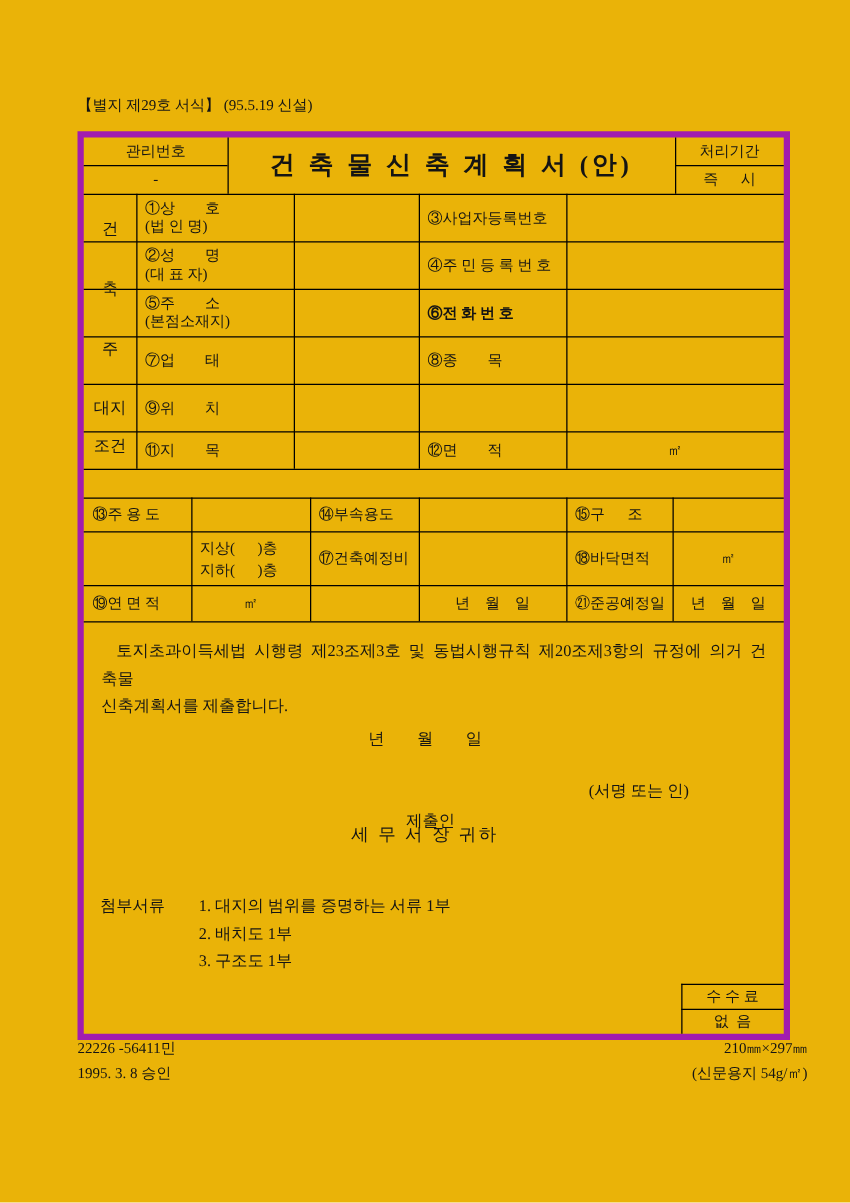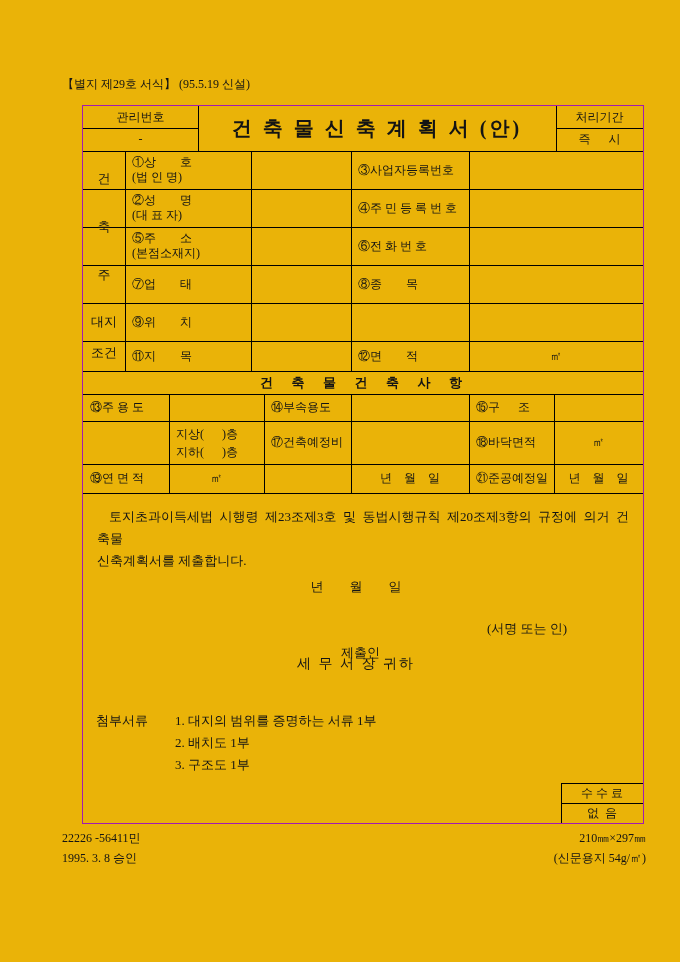--- a/index.html
+++ b/index.html
@@ -1,18 +1,18 @@
 <!DOCTYPE html>
 <html><head>
 <meta charset="utf-8">
 <style>
   html,body{margin:0;padding:0;background:#ffffff;}
   .page{position:relative;width:680px;height:962px;background:#eab308;
         font-family:"Liberation Serif","DejaVu Serif",serif;color:#141414;padding-left:24px;}
-  .form{position:absolute;left:62px;top:105px;width:560px;height:717px;border:1px solid #a21caf;margin-left:20px;}
+  .form{position:absolute;left:62px;top:105px;width:560px;height:717px;border:5px solid #a21caf;}
   .hl{position:absolute;height:1px;background:#000;}
   .vl{position:absolute;width:1px;background:#000;}
   .cell{position:absolute;display:flex;align-items:center;font-size:12px;
         white-space:pre-wrap;line-height:15px;}
   .c{justify-content:center;text-align:center;}
   .l{padding-left:7px;}
   .title{font-weight:bold;font-size:20px;letter-spacing:3px;}
   .vgroup{justify-content:center;text-align:center;font-size:13px;}
   .sect{font-size:13px;letter-spacing:4px;font-weight:bold;}
   .para{position:absolute;font-size:13px;line-height:22px;white-space:pre-wrap;text-indent:12px;}
@@ -76,38 +76,37 @@
 
     <div class="cell l" style="left:42px;top:83px;width:126px;height:38px;">②성        명
 (대 표 자)</div>
     <div class="cell" style="left:168px;top:83px;width:100px;height:38px;"></div>
     <div class="cell l" style="left:268px;top:83px;width:118px;height:38px;">④주 민 등 록 번 호</div>
     <div class="cell" style="left:386px;top:83px;width:174px;height:38px;"></div>
 
     <div class="cell l" style="left:42px;top:121px;width:126px;height:38px;">⑤주        소
 (본점소재지)</div>
     <div class="cell" style="left:168px;top:121px;width:100px;height:38px;"></div>
-    <div class="cell l" style="left:268px;top:121px;width:118px;height:38px;">⑥전 화 번 호</div>
+    <div class="cell l" style="left:268px;top:121px;width:118px;height:38px;font-weight:bold;">⑥전 화 번 호</div>
     <div class="cell" style="left:386px;top:121px;width:174px;height:38px;"></div>
 
     <div class="cell l" style="left:42px;top:159px;width:126px;height:38px;">⑦업        태</div>
     <div class="cell" style="left:168px;top:159px;width:100px;height:38px;"></div>
     <div class="cell l" style="left:268px;top:159px;width:118px;height:38px;">⑧종        목</div>
     <div class="cell" style="left:386px;top:159px;width:174px;height:38px;"></div>
 
     <div class="cell l" style="left:42px;top:197px;width:126px;height:38px;">⑨위        치</div>
     <div class="cell" style="left:168px;top:197px;width:100px;height:38px;"></div>
     <div class="cell" style="left:386px;top:197px;width:174px;height:38px;"></div>
 
     <div class="cell l" style="left:42px;top:235px;width:126px;height:30px;">⑪지        목</div>
     <div class="cell" style="left:168px;top:235px;width:100px;height:30px;"></div>
     <div class="cell l" style="left:268px;top:235px;width:118px;height:30px;">⑫면        적</div>
     <div class="cell c" style="left:386px;top:235px;width:174px;height:30px;">㎡</div>
 
-    <div class="cell c sect" style="left:0;top:265px;width:560px;height:23px;">건  축  물  건  축  사  항</div>
 
     <div class="cell l" style="left:0;top:288px;width:86px;height:27px;">⑬주 용 도</div>
     <div class="cell" style="left:86px;top:288px;width:95px;height:27px;"></div>
     <div class="cell l" style="left:181px;top:288px;width:87px;height:27px;">⑭부속용도</div>
     <div class="cell" style="left:268px;top:288px;width:118px;height:27px;"></div>
     <div class="cell l" style="left:386px;top:288px;width:85px;height:27px;">⑮구      조</div>
     <div class="cell" style="left:471px;top:288px;width:89px;height:27px;"></div>
 
     <div class="cell l" style="left:86px;top:315px;width:95px;height:43px;line-height:18px;">지상(      )층
 지하(      )층</div>

